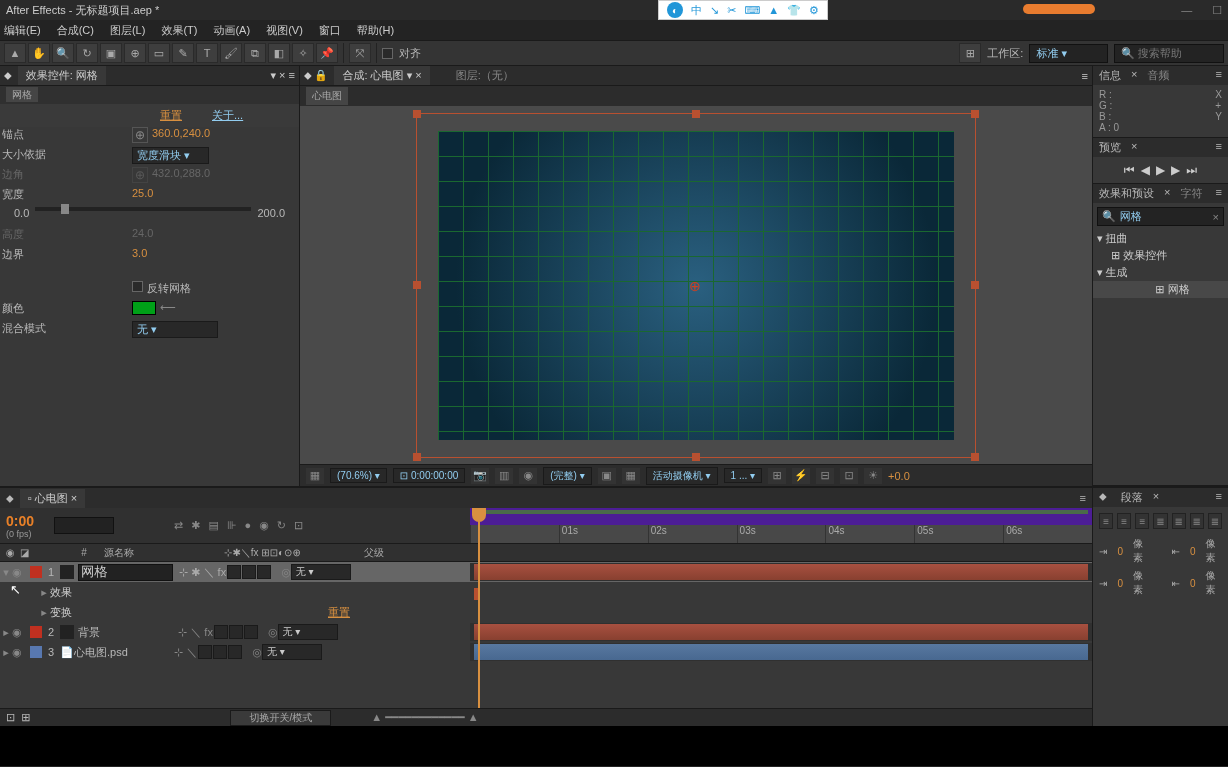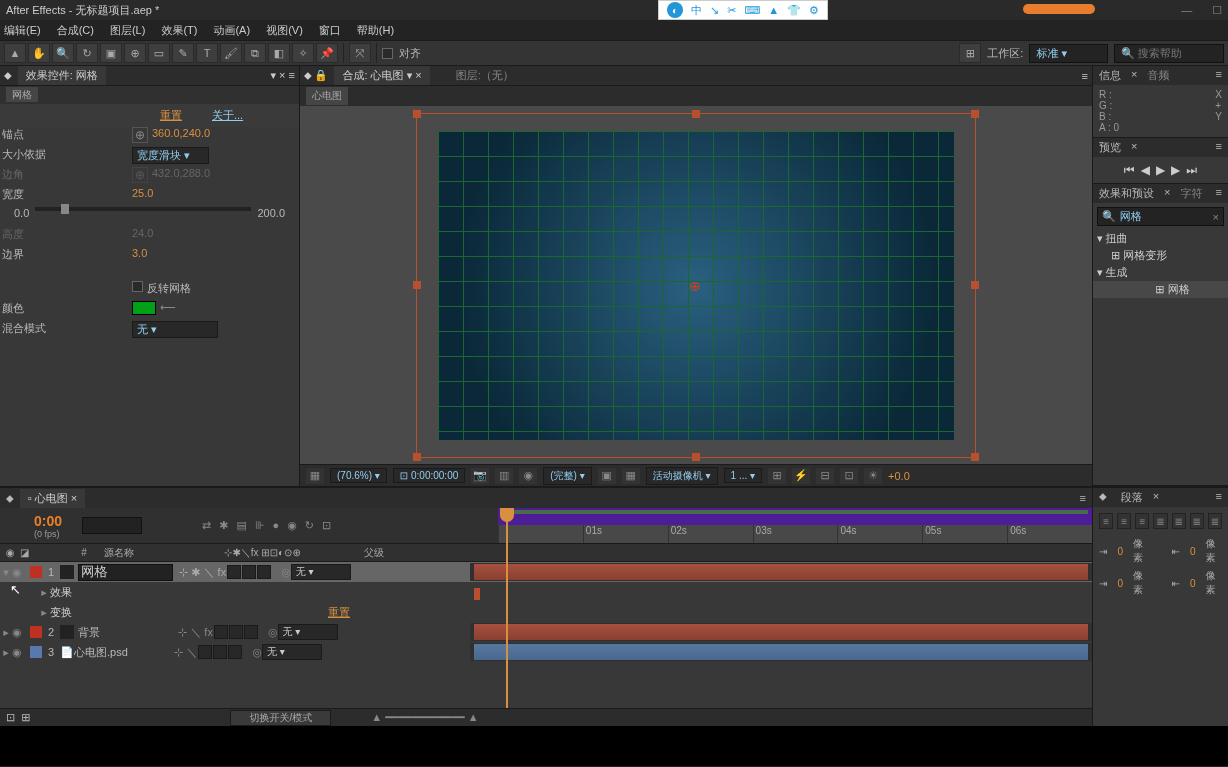--- a/index.html
+++ b/index.html
@@ -87,21 +87,21 @@
 
 
 .bottom-layout { display: flex; height: 240px; border-top: 2px solid #1a1a1a; }
 .timeline-panel { flex: 1; background: #383838; border-right: 1px solid #1a1a1a; display: flex; flex-direction: column; }
 .paragraph-panel { width: 135px; background: #383838; }
 
 .tl-header { background: #2c2c2c; height: 20px; display: flex; align-items: center; padding: 0 6px; }
 .tl-header .panel-tab { color: #ccc; }
 
 .tl-controls { display: flex; height: 36px; background: #303030; border-bottom: 1px solid #1a1a1a; }
-.tl-left-head { width: 470px; display: flex; align-items: center; padding: 0 6px; margin-left: 28px; }
+.tl-left-head { width: 470px; display: flex; align-items: center; padding: 0 6px; }
 .timecode { color: #e88028; font-size: 14px; font-weight: bold; }
 .fps-label { color: #999; font-size: 9px; }
 .tl-tool-icons { display: flex; gap: 8px; margin-left: 60px; }
 .tl-tool-icons .ico { color: #888; }
 .tl-ruler-area { flex: 1; background: #4c1d95; position: relative; }
 .tl-ruler { position: absolute; bottom: 0; left: 0; right: 0; height: 18px; background: #484848; display: flex; color: #aaa; font-size: 10px; }
 .ruler-tick { flex: 1; border-left: 1px solid #333; padding-left: 2px; }
 .tl-workarea { position: absolute; top: 2px; left: 4px; right: 4px; height: 4px; background: #4a6a4a; }
 .cti { position: absolute; top: 0; left: 8px; width: 2px; height: 200px; background: #d89040; z-index: 5; }
 .cti-head { position: absolute; top: 0; left: 2px; width: 14px; height: 14px; background: #d89040; border-radius: 0 0 7px 7px; }
@@ -355,21 +355,21 @@
         <span class="play-btn">▶</span>
         <span class="play-btn">⏭</span>
       </div>
     </div>
     <div class="right-block" style="flex:1">
       <div class="rb-header"><span>效果和预设</span> × <span style="color:#888">字符</span><span style="margin-left:auto">≡</span></div>
       <div style="padding:4px">
           <div class="search-box">🔍 <span>网格</span><span style="margin-left:auto;color:#888">×</span></div>
         </div>
       <div class="tree-item">▾ <span>扭曲</span></div>
-      <div class="tree-item sub">⊞ <span>网格变形</span></div>
+      <div class="tree-item sub">⊞ <span>效果控件</span></div>
       <div class="tree-item">▾ <span>生成</span></div>
       <div class="tree-item subsub">⊞ <span>网格</span></div>
     </div>
   </div>
 </div>
 
 <div class="bottom-layout">
   <div class="timeline-panel">
     <div class="tl-header">
         <span style="margin-right:6px">⬥</span>

